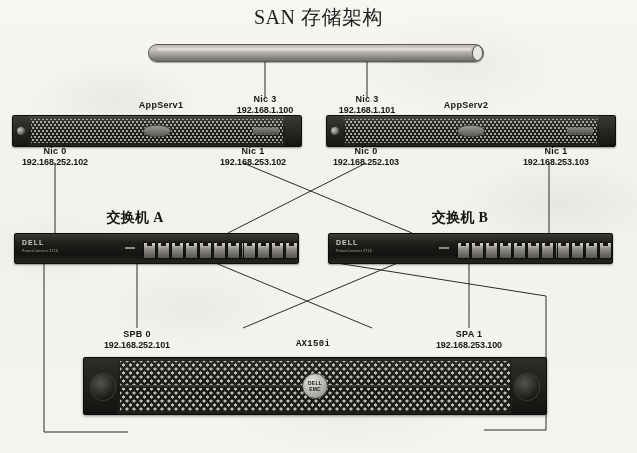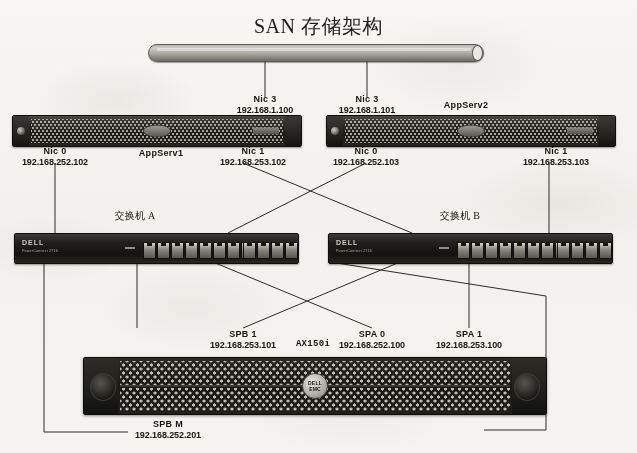--- a/index.html
+++ b/index.html
@@ -29,21 +29,21 @@
       radial-gradient(ellipse 170px 70px at 55% 90%, rgba(160,158,150,.09), rgba(0,0,0,0) 72%),
       radial-gradient(ellipse 110px 50px at 8% 55%, rgba(165,163,155,.10), rgba(0,0,0,0) 70%),
       linear-gradient(180deg, #f7f6f3 0%, #f2f1ed 45%, #f5f4f1 100%);
     pointer-events: none;
   }
 
   
   #title {
     position: absolute;
     left: 0; right: 0;
-    top: 13px;
+    top: 4px;
     text-align: center;
     font-family: "Liberation Serif", serif;
     font-size: 20px;
     color: #1d1d1d;
     letter-spacing: .5px;
   }
 
   
   #backbone {
     position: absolute;
@@ -246,22 +246,22 @@
     color: #16160f;
     line-height: 1.18;
     text-align: center;
     white-space: nowrap;
     transform: translateX(-50%);
   }
   .label .ln1 { display: block; letter-spacing: .3px; }
   .label .ln2 { display: block; letter-spacing: -.1px; }
   .label.serifname {
     font-family: "Liberation Serif", serif;
-    font-size: 10px;
-    font-weight: normal;
+    font-size: 14px;
+    font-weight: bold;
     letter-spacing: .4px;
   }
 
   
   #wires {
     position: absolute;
     inset: 0;
     pointer-events: none;
   }
 </style>
@@ -379,21 +379,21 @@
         <div class="handle"></div>
       </div>
     <div class="mesh"></div>
     <div class="seam"></div>
     <div class="emclogo">DELL<br>EMC</div>
     <div class="endcap right">
         <div class="handle"></div>
       </div>
   </div>
 
-  <div class="label" style="left:161px; top:100px;margin-top:48px;">
+  <div class="label" style="left:161px; top:100px;">
     <span class="ln1">AppServ1</span>
   </div>
   <div class="label" style="left:466px; top:100px;">
     <span class="ln1">AppServ2</span>
   </div>
 
   <div class="label" style="left:265px; top:94px;">
     <span class="ln1">Nic 3</span>
     <span class="ln2">192.168.1.100</span>
   </div>
@@ -419,34 +419,26 @@
     <span class="ln2">192.168.253.103</span>
   </div>
 
   <div class="label serifname" style="left:135px; top:210px;">
     <span class="ln1">交换机 A</span>
   </div>
   <div class="label serifname" style="left:460px; top:210px;">
     <span class="ln1">交换机 B</span>
   </div>
 
-  <div class="label" style="left:243px; top:329px;">
-    <span class="ln1">SPB 1</span>
-    <span class="ln2">192.168.253.101</span>
+  <div class="label" style="left:137px; top:329px;">
+    <span class="ln1">SPB 0</span>
+    <span class="ln2">192.168.252.101</span>
   </div>
   <div class="label" style="left:313px; top:339px;font-family:Liberation Mono, monospace;">
     <span class="ln1">AX150i</span>
-  </div>
-  <div class="label" style="left:372px; top:329px;">
-    <span class="ln1">SPA 0</span>
-    <span class="ln2">192.168.252.100</span>
   </div>
   <div class="label" style="left:469px; top:329px;">
     <span class="ln1">SPA 1</span>
     <span class="ln2">192.168.253.100</span>
   </div>
 
-  <div class="label" style="left:168px; top:419px;">
-    <span class="ln1">SPB M</span>
-    <span class="ln2">192.168.252.201</span>
-  </div>
 
 </div>
 
 </body></html>

